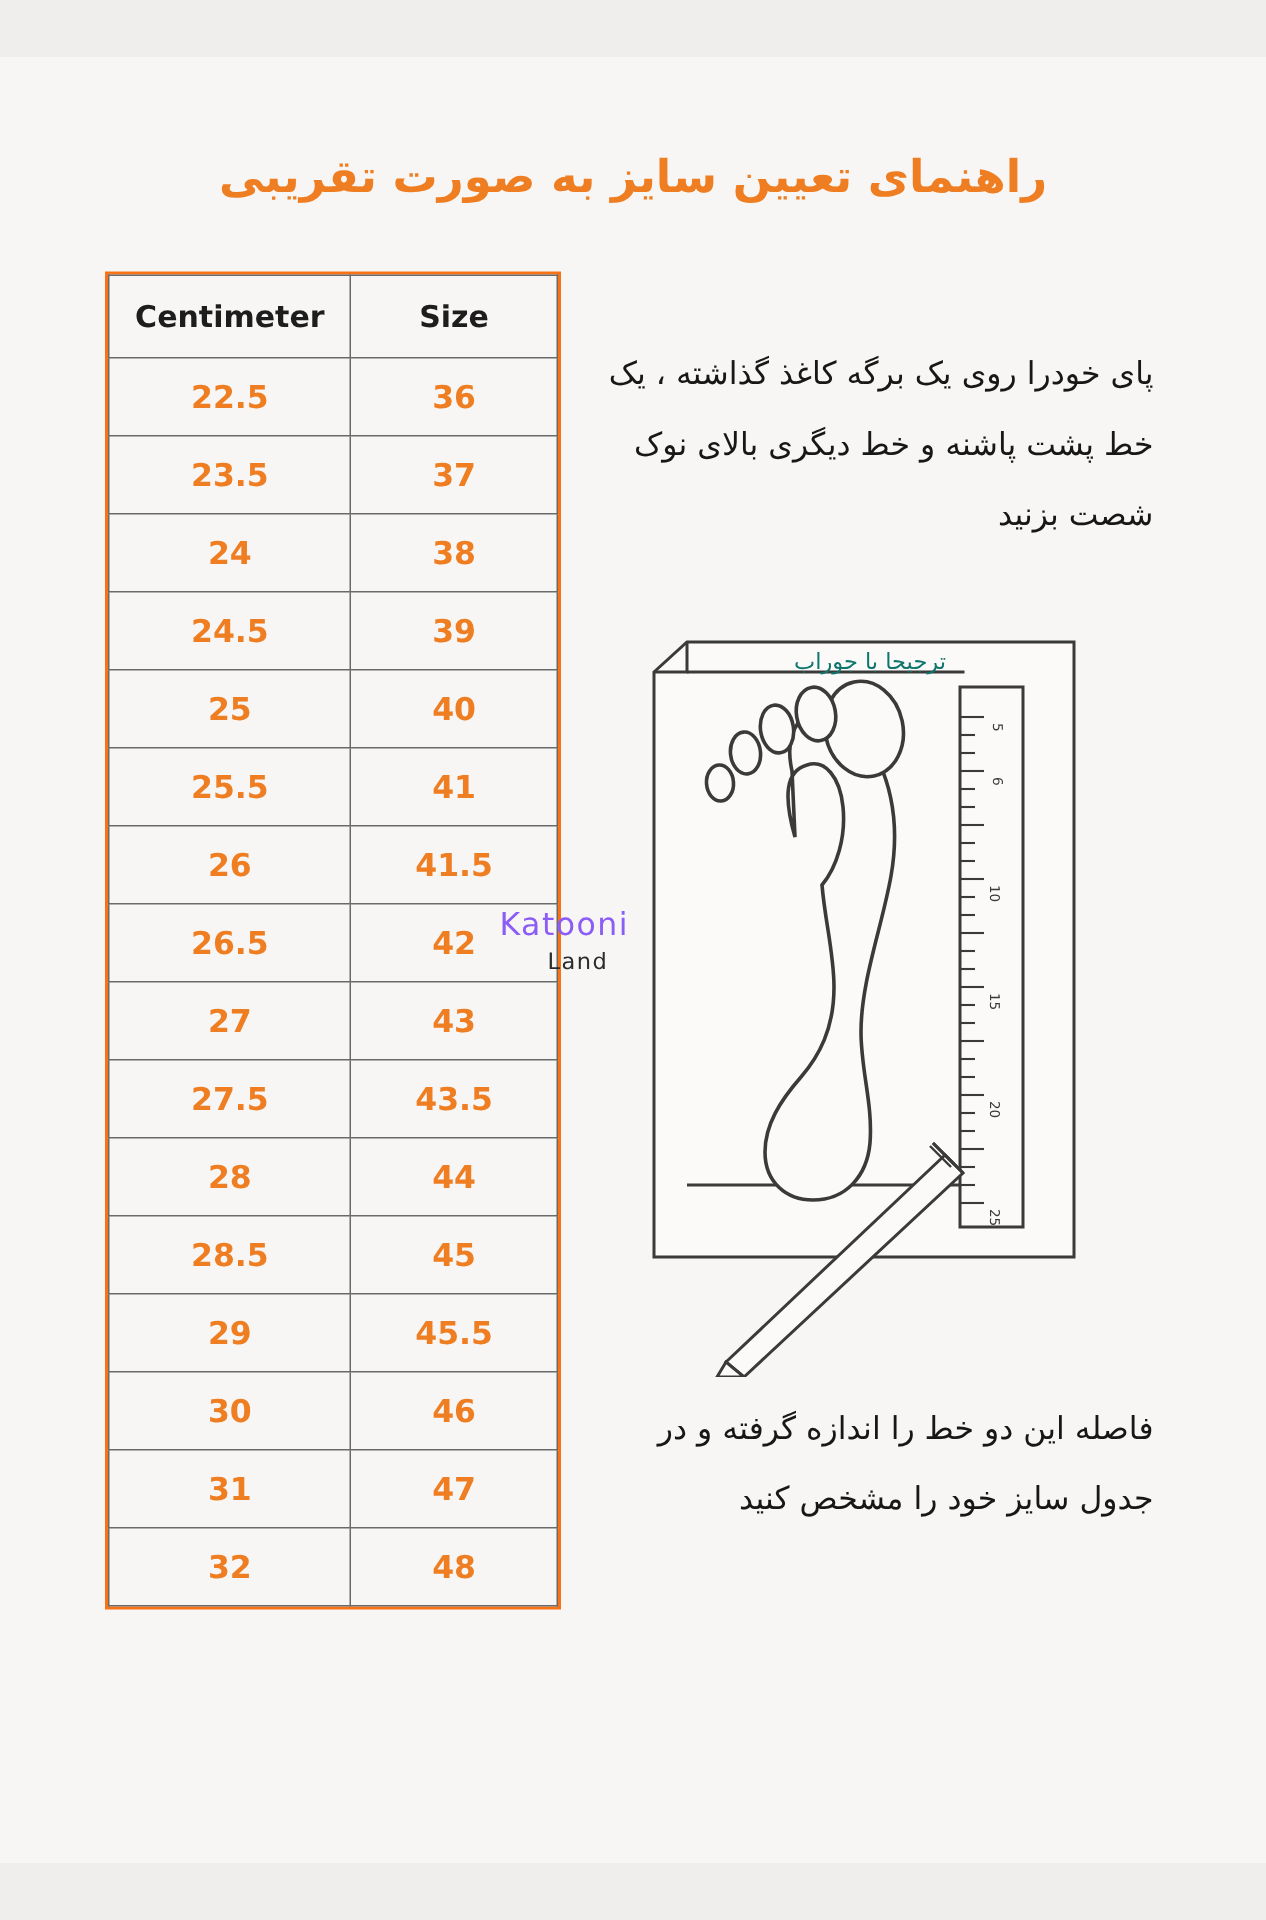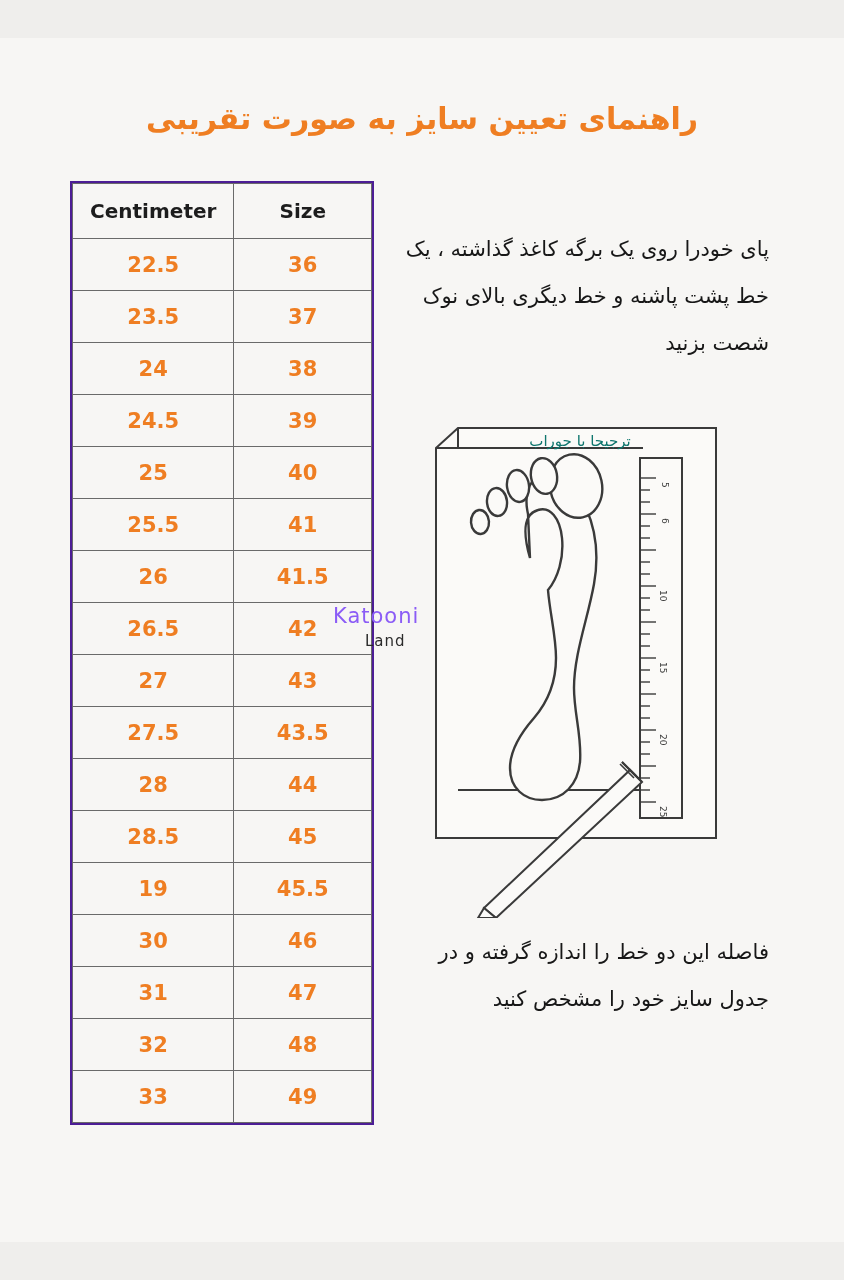--- a/index.html
+++ b/index.html
@@ -42,21 +42,21 @@
     line-height: 38px;
     direction: rtl;
     letter-spacing: 0px;
   }
   
   .table-wrap {
     position: absolute;
     left: 70px;
     top: 181px;
     width: 304px;
-    border: 2px solid #4c1d95;
+    border: 2px solid #f97316;
     box-sizing: border-box;
   }
   table.sizes {
     border-collapse: collapse;
     width: 100%;
     table-layout: fixed;
   }
   table.sizes th, table.sizes td {
     border: 1px solid #6a6a6a;
     height: 49px;
@@ -208,38 +208,34 @@
           </tr>
           <tr>
             <td>28</td>
             <td>44</td>
           </tr>
           <tr>
             <td>28.5</td>
             <td>45</td>
           </tr>
           <tr>
-            <td>19</td>
+            <td>29</td>
             <td>45.5</td>
           </tr>
           <tr>
             <td>30</td>
             <td>46</td>
           </tr>
           <tr>
             <td>31</td>
             <td>47</td>
           </tr>
           <tr>
             <td>32</td>
             <td>48</td>
-          </tr>
-          <tr>
-            <td>33</td>
-            <td>49</td>
           </tr>
         </tbody>
     </table>
   </div>
 
   <div class="para" id="para-bottom">فاصله این دو خط را اندازه گرفته و در جدول سایز خود را مشخص کنید</div>
   <div class="para" id="para-top">پای خودرا روی یک برگه کاغذ گذاشته ، یک خط پشت پاشنه و خط دیگری بالای نوک شصت بزنید</div>
 
   <div class="illus">
     <svg width="360" height="500" viewBox="0 0 360 500" xmlns="http://www.w3.org/2000/svg">

